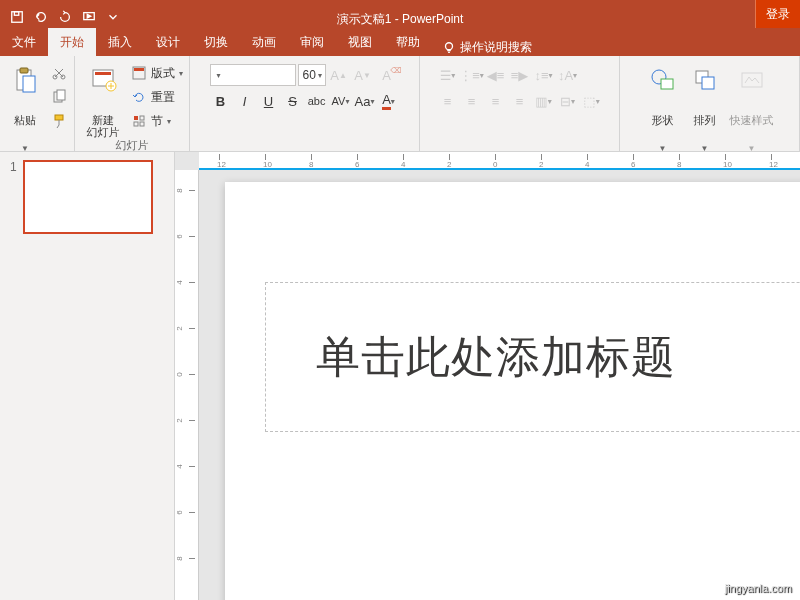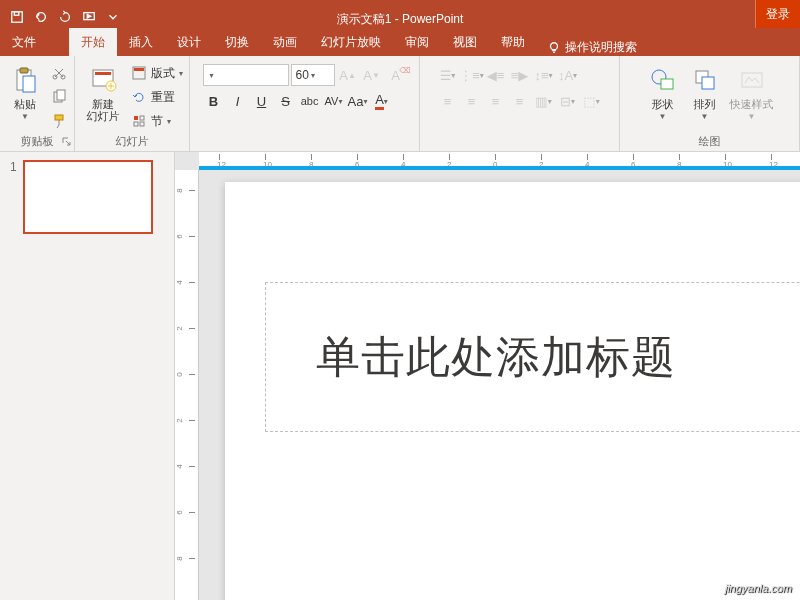--- a/index.html
+++ b/index.html
@@ -7,32 +7,32 @@
 
 .titlebar { height:28px; background:#b7472a; display:flex; align-items:flex-end; color:#fff; font-size:12px; position:relative; }
 .qat { display:flex; align-items:center; gap:2px; padding-left:6px; }
 .qat-item { width:22px; height:22px; display:flex; align-items:center; justify-content:center; }
 .qat-item svg { width:14px; height:14px; fill:none; stroke:#fff; stroke-width:1.5; }
 .tb-title { position:absolute; left:50%; transform:translateX(-50%); font-size:12px; color:#fff; }
 .login-btn { margin-left:auto; background:#d83b01; padding:2px 10px; font-size:12px; color:#fff; height:100%; display:flex; align-items:center; border-left:1px solid rgba(255,255,255,0.3);}
 
 .tabs { height:28px; background:#b7472a; display:flex; align-items:flex-end; }
 .tab { padding:0 12px; height:28px; display:flex; align-items:center; font-size:12px; color:#fff; }
-.tab.active { background:#f3f2f1; color:#b7472a;margin-left:21px; }
+.tab.active { background:#f3f2f1; color:#b7472a; }
 .tell-me { display:flex; align-items:center; gap:4px; color:#fff; font-size:12px; padding:0 10px; }
 .tell-me svg { width:14px; height:14px; fill:none; stroke:#fff; stroke-width:1.5; }
 
 .ribbon { height:96px; background:#f3f2f1; border-bottom:1px solid #d4d4d4; display:flex; }
 .group { border-right:1px solid #d4d4d4; display:flex; flex-direction:column; align-items:center; padding:4px 4px 2px 4px; }
 .group-body { flex:1; display:flex; align-items:flex-start; gap:2px; }
 .group-label { font-size:11px; color:#666; height:16px; display:flex; align-items:center; justify-content:center; width:100%; position:relative; }
 .group-dlg { position:absolute; right:-2px; bottom:2px; width:10px; height:10px; }
 .group-dlg svg { width:10px; height:10px; stroke:#888; fill:none; stroke-width:1; }
 
-.big-btn { width:42px; display:flex; flex-direction:column; align-items:center; gap:2px; padding-top:4px; color:#3b3a39; font-size:11px; }
+.big-btn { width:42px; display:flex; flex-direction:column; align-items:center; gap:18px; padding-top:4px; color:#3b3a39; font-size:11px; }
 .big-btn .ic { width:32px; height:32px; display:flex; align-items:center; justify-content:center; }
 .big-btn .lbl { text-align:center; line-height:12px; }
 .drop-arrow { font-size:8px; color:#666; }
 
 .mini-col { display:flex; flex-direction:column; gap:2px; padding-top:2px; }
 .mini-btn { width:22px; height:22px; display:flex; align-items:center; justify-content:center; }
 .mini-btn svg { width:16px; height:16px; }
 
 .font-row { display:flex; align-items:center; gap:2px; }
 .combo { height:22px; border:1px solid #c8c6c4; background:#fff; display:flex; align-items:center; font-size:12px; color:#3b3a39; padding:0 2px 0 4px; }
@@ -40,37 +40,37 @@
 .icon-btn { width:22px; height:22px; display:flex; align-items:center; justify-content:center; font-size:13px; color:#3b3a39; }
 .icon-btn.dim { color:#aaa; }
 
 .workspace { position:absolute; top:152px; left:0; right:0; bottom:0; display:flex; }
 .thumbs { width:175px; background:#f3f2f1; border-right:1px solid #d4d4d4; padding:8px 10px; }
 .thumb-wrap { display:flex; gap:6px; }
 .thumb-num { font-size:12px; color:#6b6b6b; }
 .thumb { width:130px; height:74px; background:#fff; border:2px solid #d24726; }
 
 .editor { flex:1; background:#e6e6e6; position:relative; overflow:hidden; }
-.ruler-h { position:absolute; top:0; left:24px; right:0; height:18px; background:#fff; border-bottom:4px solid #0ea5e9; font-size:8px; color:#888; display:flex; align-items:flex-start; overflow:hidden; }
+.ruler-h { position:absolute; top:0; left:24px; right:0; height:18px; background:#fff; border-bottom:2px solid #0ea5e9; font-size:8px; color:#888; display:flex; align-items:flex-start; overflow:hidden; }
 .ruler-h-inner { position:relative; width:100%; height:100%; }
 .ruler-v { position:absolute; top:18px; left:0; width:24px; bottom:0; background:#fff; border-right:1px solid #ccc; font-size:8px; color:#888; overflow:hidden; }
 .tick-h { position:absolute; top:2px; border-left:1px solid #888; height:6px; }
 .tick-h span { position:absolute; top:6px; left:-3px; }
 .tick-v { position:absolute; left:14px; border-top:1px solid #888; width:6px; }
 .tick-v span { position:absolute; left:-12px; top:-5px; transform:rotate(-90deg); }
 
 .slide-area { position:absolute; top:30px; left:40px; right:0; bottom:0;text-align:center; }
 .slide { position:absolute; top:0; left:10px; width:720px; height:500px; background:#fff; box-shadow:0 2px 8px rgba(0,0,0,0.2); }
 .title-ph { position:absolute; top:100px; left:40px; width:680px; height:150px; border:1px dashed #bfbfbf; display:flex; align-items:center; justify-content:flex-start; padding-left:50px; }
 .title-ph span { font-size:44px; color:#3b3a39; font-weight:300; letter-spacing:1px; }
 
 .watermark { position:absolute; right:8px; bottom:6px; text-align:right; }
 .watermark .wm1 { font-size:18px; font-weight:bold; color:#fff; text-shadow:1px 1px 2px #000; display:flex; align-items:center; justify-content:flex-end; gap:4px;}
 .watermark .wm1 .chk { color:#d24726; font-size:22px; }
-.watermark .wm2 { font-size:11px; color:#ddd; font-style:italic; text-shadow:1px 1px 1px #000;}
+.watermark .wm2 { font-size:11px; color:#ddd; text-shadow:1px 1px 1px #000;}
 .row-icons { display:flex; align-items:center; gap:0px; }
 .row-icons .icon-btn { width:24px; }
 .small-lbl-btn { display:flex; align-items:center; gap:4px; font-size:12px; color:#3b3a39; height:22px; padding:0 2px;}
 .small-lbl-btn .ic { width:16px; height:16px; display:flex; align-items:center; justify-content:center;}
 .dim { opacity:0.5; }
 </style>
 </head>
 <body>
 
 <div class="titlebar">
@@ -108,21 +108,20 @@
   <div class="login-btn">登录</div>
 </div>
 
 <div class="tabs">
   <div class="tab">文件</div>
   <div class="tab active">开始</div>
   <div class="tab">插入</div>
   <div class="tab">设计</div>
   <div class="tab">切换</div>
   <div class="tab">动画</div>
-  <div class="tab">幻灯片放映</div>
   <div class="tab">审阅</div>
   <div class="tab">视图</div>
   <div class="tab">帮助</div>
   <div class="tell-me">
     <svg viewBox="0 0 16 16">
         <circle cx="8" cy="6" r="4"></circle>
         <path d="M6 11h4M7 13h2"></path>
       </svg>
     <span>操作说明搜索</span>
   </div>
@@ -223,21 +222,21 @@
     <div class="group-label">幻灯片</div>
   </div>
 
   <div class="group" style="width:230px">
     <div class="group-body" style="flex-direction:column;gap:4px;align-items:flex-start;padding-top:4px">
       <div class="font-row">
         <div class="combo" style="width:86px">
             <span></span>
             <span class="arr">▾</span>
           </div>
-        <div class="combo" style="width:44px">
+        <div class="combo" style="width:28px">
             <span>60</span>
             <span class="arr">▾</span>
           </div>
         <div class="icon-btn dim">A<sup style="font-size:8px">▲</sup></div>
         <div class="icon-btn dim">A<sup style="font-size:8px">▼</sup></div>
         <div class="icon-btn dim">
             <span style="position:relative">A<span style="position:absolute;font-size:8px;color:#d24726;left:8px;top:-2px">⌫</span></span>
           </div>
       </div>
       <div class="font-row">

